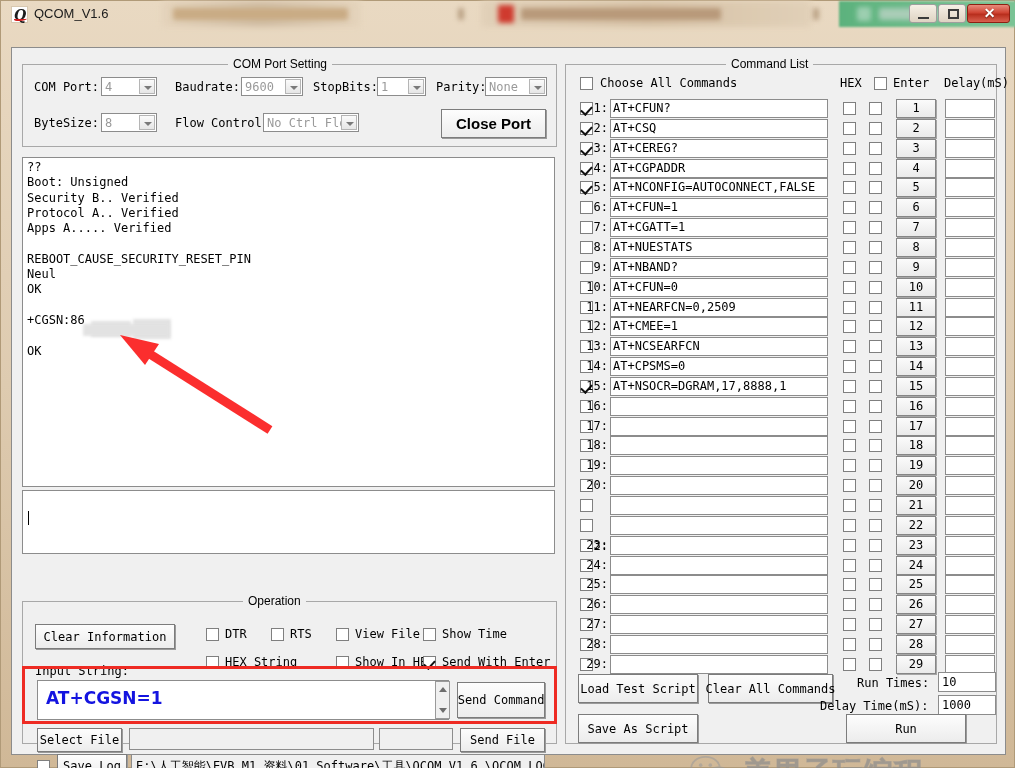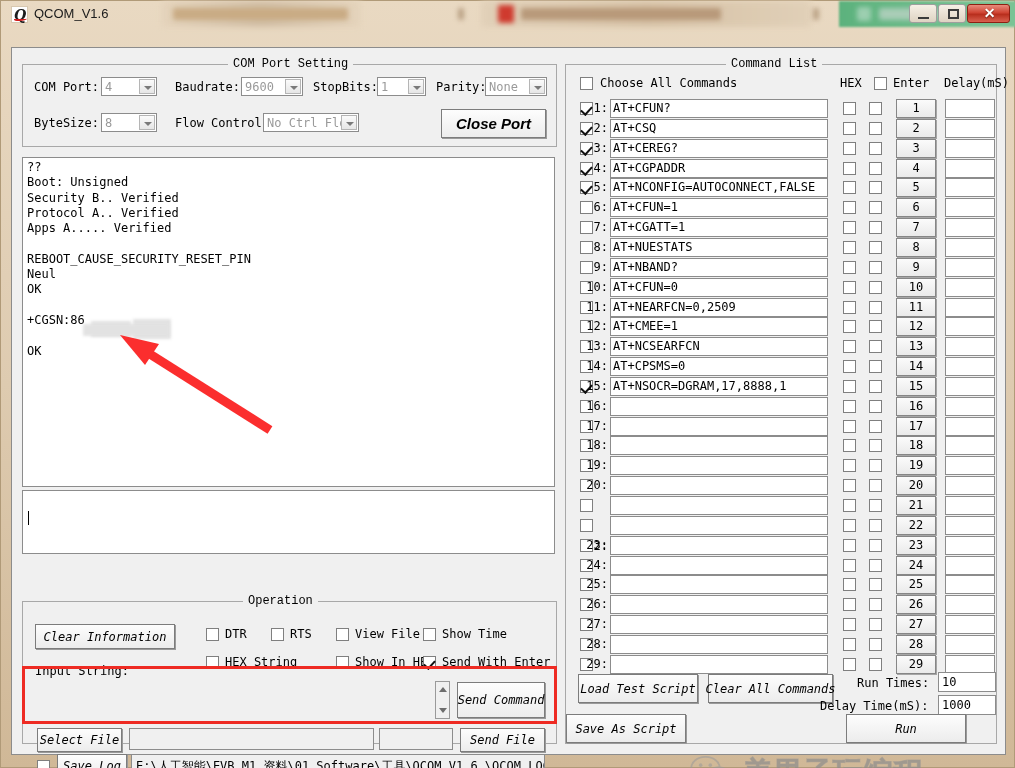--- a/index.html
+++ b/index.html
@@ -94,21 +94,21 @@
   #client {
     position: absolute; left: 10px; top: 46px; width: 995px; height: 708px;
     background: #f0f0f0; border: 1px solid #8c8c8c;
   }
 
   
   .group { position: absolute; border: 1px solid #a8a8a8; }
   .group > .legend {
     position: absolute; top: -8px; background: #f0f0f0;
     padding: 0 5px; font-size: 12px; color: #000;
-    font-family: Liberation Mono, monospace;
+    font-family: Liberation Sans, sans-serif;
   }
 
   #grp-com { left: 10px; top: 16px; width: 535px; height: 83px; }
   #grp-com .legend { left: 205px; }
 
   #grp-cmd { left: 553px; top: 16px; width: 432px; height: 680px; }
   #grp-cmd .legend { left: 160px; }
 
   #grp-op { left: 10px; top: 553px; width: 535px; height: 143px; }
   #grp-op .legend { left: 220px; }
@@ -137,21 +137,21 @@
     border-top: 4px solid #7a7a7a;
   }
 
   
   .btn {
     position: absolute; background: linear-gradient(to bottom,#fdfdfd,#ececec);
     border: 1px solid #7c7c7c;
     font-size: 12px; color: #000; text-align: center; white-space: nowrap;
     font-family: "DejaVu Sans Mono","Liberation Mono",monospace;
     box-shadow: 1px 1px 0 #9a9a9a;
-    display: flex; align-items: center; justify-content: center; font-style: italic;
+    display: flex; align-items: center; justify-content: center;
   }
   #btn-close-port { font-family:"Liberation Sans",sans-serif; font-weight:bold; font-size:15px; }
 
   
   .textbox {
     position: absolute; background: #ffffff;
     border: 1px solid #8c8c8c; overflow: hidden;
   }
   .term {
     position: absolute; left: 4px; top: 2px; right: 2px;
@@ -355,20 +355,24 @@
       <div class="cb-label" style="left:202px; top:53px;">HEX String</div>
 
       <div class="cb" style="left:313px; top:54px;"></div>
       <div class="cb-label" style="left:332px; top:53px;">Show In HEX</div>
 
       <div class="cb checked" style="left:400px; top:54px;"></div>
       <div class="cb-label" style="left:419px; top:53px;">Send With Enter</div>
 
       <div class="lbl" style="left:12px; top:62px; background:#f0f0f0; padding-right:4px;">Input String:</div>
 
+      <div class="textbox" style="left:14px; top:78px; width:412px; height:40px;">
+        <div style="position:absolute; left:8px; top:7px; font-size:17px; font-weight:bold; color:#1414e0;
+                    font-family:'DejaVu Sans',sans-serif;">AT+CGSN=1</div>
+      </div>
       <div class="spin" style="left:412px; top:79px; height:38px;">
         <span class="up"></span>
         <span class="dn"></span>
       </div>
 
       <div class="btn" style="left:434px; top:80px; width:88px; height:36px;">Send Command</div>
 
       <div class="btn" style="left:14px; top:126px; width:85px; height:24px;">Select File</div>
       <div class="textbox" style="left:106px; top:126px; width:245px; height:22px; background:#f0f0f0;">
         <div style="position:absolute; left:3px; top:3px; font-size:12px;"></div>
@@ -599,21 +603,21 @@
           <div class="cmd-idx" style="top: 591.8px;">29:</div>
           <div class="cmd-input" style="top: 589.8px;"></div>
           <div class="cb" style="left: 277px; top: 592.8px;"></div>
           <div class="cb" style="left: 303px; top: 592.8px;"></div>
           <div class="cmd-num-btn" style="top: 589.8px;">29</div>
           <div class="cmd-delay" style="top: 589.8px;"></div>
         </div>
 
       <div class="btn" style="left:12px; top:609px; width:120px; height:29px;">Load Test Script</div>
       <div class="btn" style="left:142px; top:609px; width:125px; height:29px;">Clear All Commands</div>
-      <div class="btn" style="left:0; top:649px; width:120px; height:29px;">Save As Script</div>
+      <div class="btn" style="left:12px; top:649px; width:120px; height:29px;">Save As Script</div>
 
       <div class="lbl" style="left:291px; top:611px;">Run Times:</div>
       <div class="textbox" style="left:372px; top:607px; width:58px; height:20px;">
         <div style="position:absolute; left:3px; top:2px; font-size:12px;">10</div>
       </div>
 
       <div class="lbl" style="left:254px; top:634px;">Delay Time(mS):</div>
       <div class="textbox" style="left:372px; top:630px; width:58px; height:20px;">
         <div style="position:absolute; left:3px; top:2px; font-size:12px;">1000</div>
       </div>

